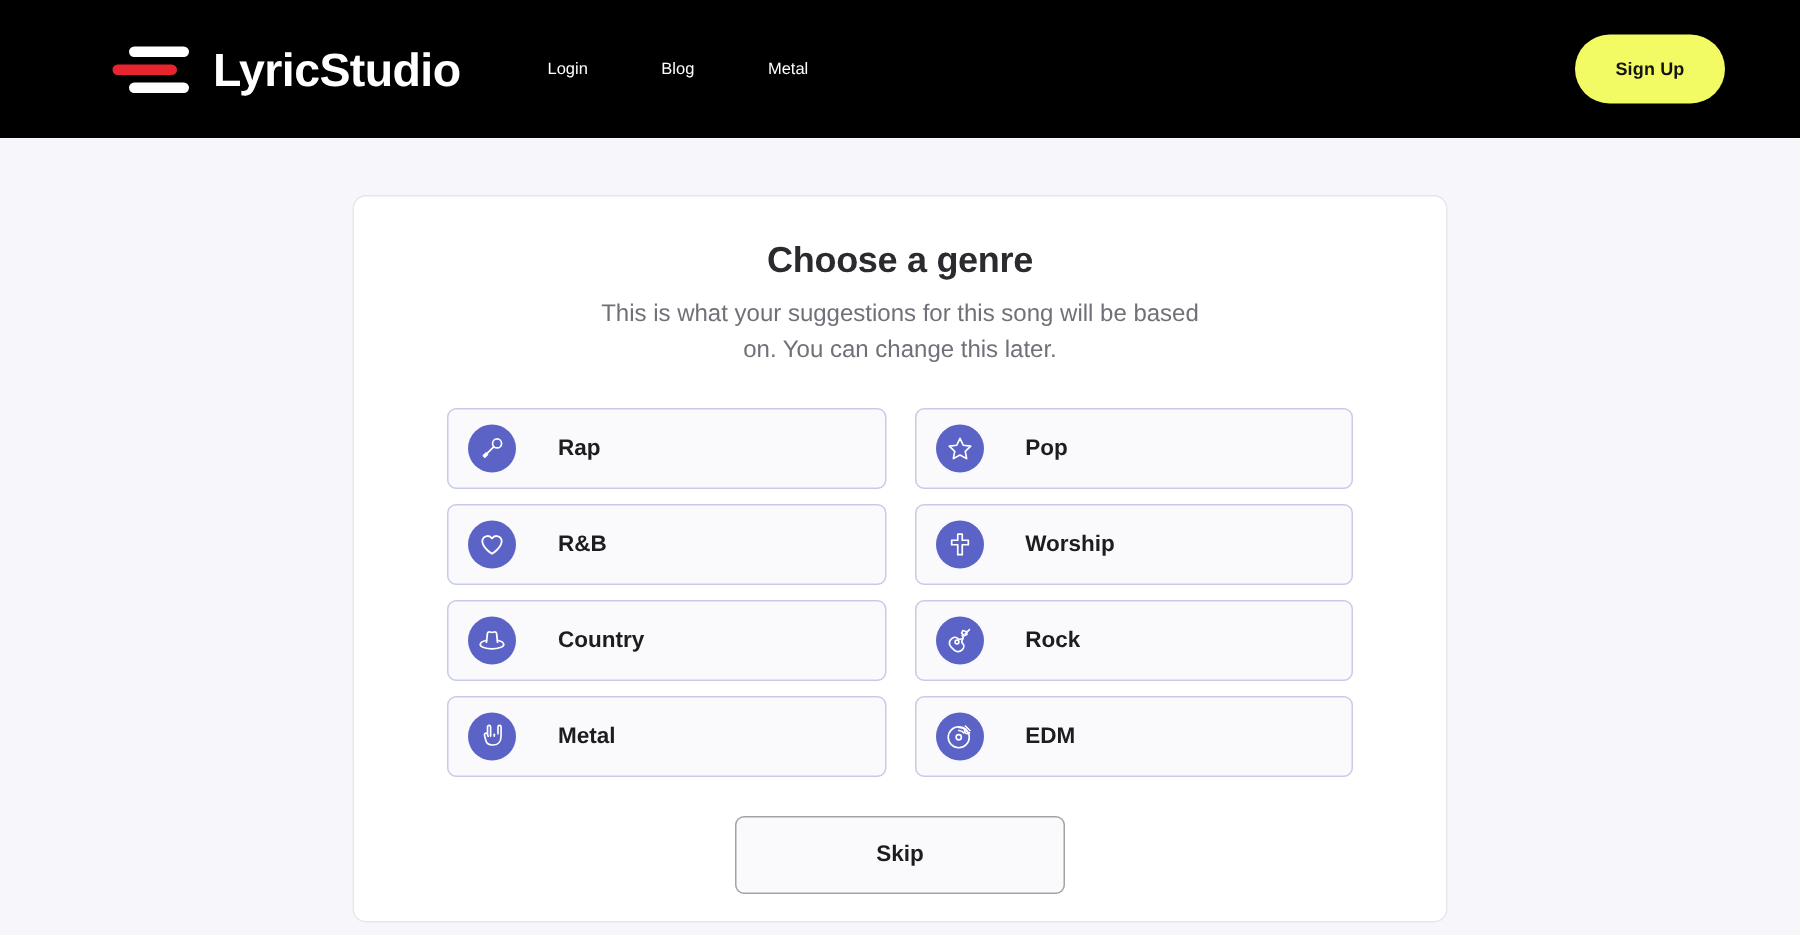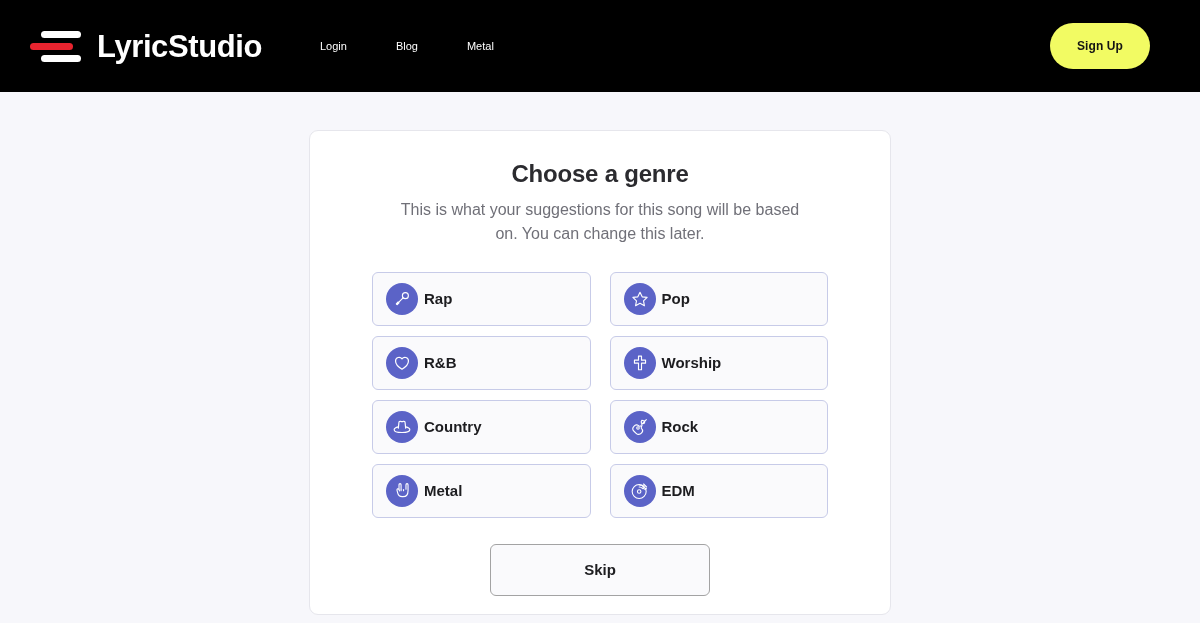--- a/index.html
+++ b/index.html
@@ -16,21 +16,21 @@
     color: #1d1d1f;
     -webkit-font-smoothing: antialiased;
   }
 
   
   .topbar {
     height: 92px;
     background: #000000;
     display: flex;
     align-items: center;
-    padding: 0 30px;
+    padding: 0 75px;
     position: relative;
   }
 
   .brand {
     display: flex;
     align-items: center;
     gap: 16px;
     margin-right: 58px;
   }
 
@@ -89,21 +89,21 @@
   
   .page {
     height: 531px;
     padding-top: 38px;
     display: flex;
     justify-content: center;
     align-items: flex-start;
   }
 
   .card {
-    width: 582px;
+    width: 730px;
     height: 485px;
     background: #ffffff;
     border: 1px solid #e6e6ec;
     border-radius: 9px;
     padding: 27px 62px 0 62px;
   }
 
   .card-title {
     text-align: center;
     font-size: 24px;
@@ -135,21 +135,21 @@
   }
 
   .genre-btn {
     height: 54px;
     background: #fafafc;
     border: 1px solid #c7cbe8;
     border-radius: 6px;
     display: flex;
     align-items: center;
     padding: 0 13px;
-    gap: 6px;
+    gap: 28px;
     cursor: pointer;
     font-family: "Liberation Sans", sans-serif;
     text-align: left;
   }
 
   .genre-icon {
     width: 32px;
     height: 32px;
     min-width: 32px;
     border-radius: 50%;

